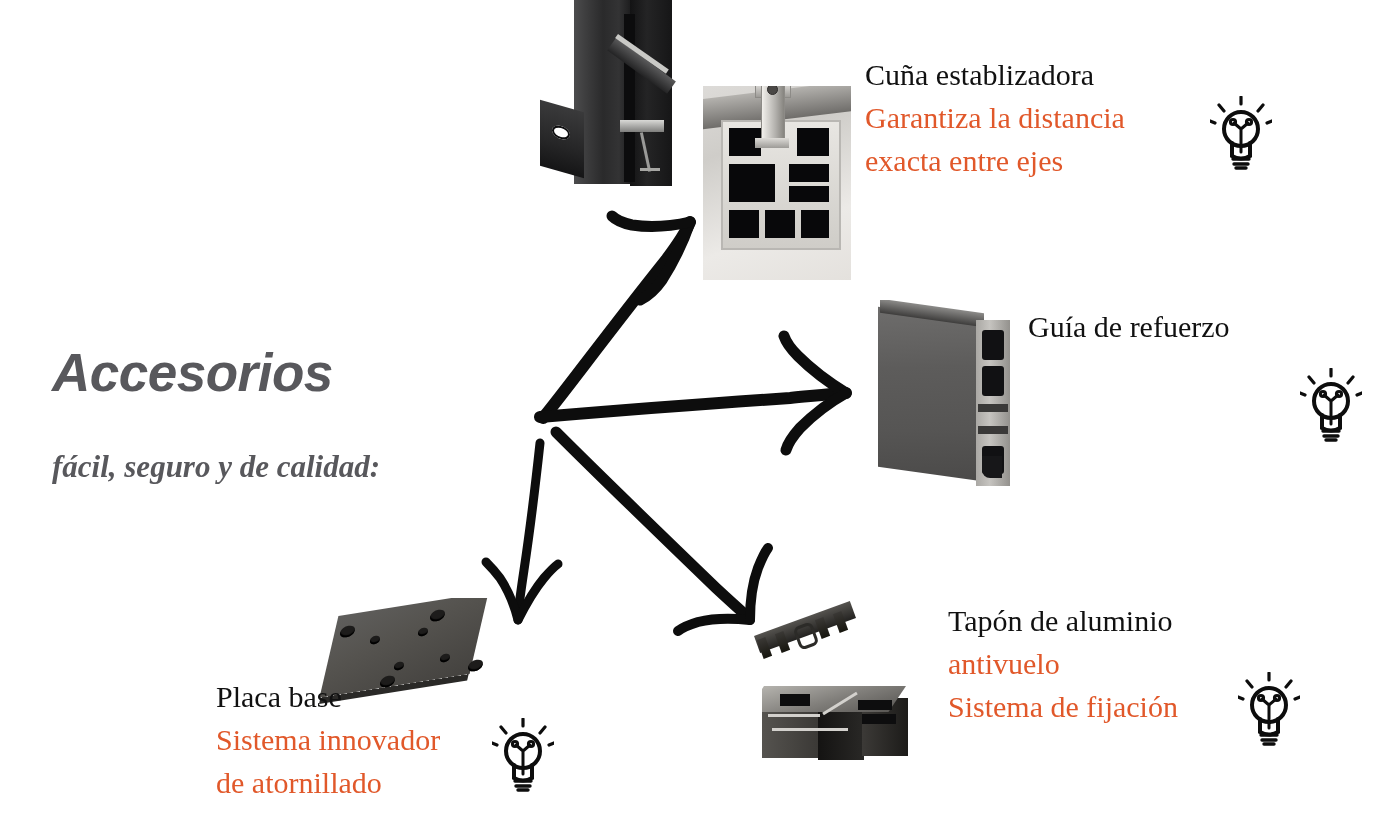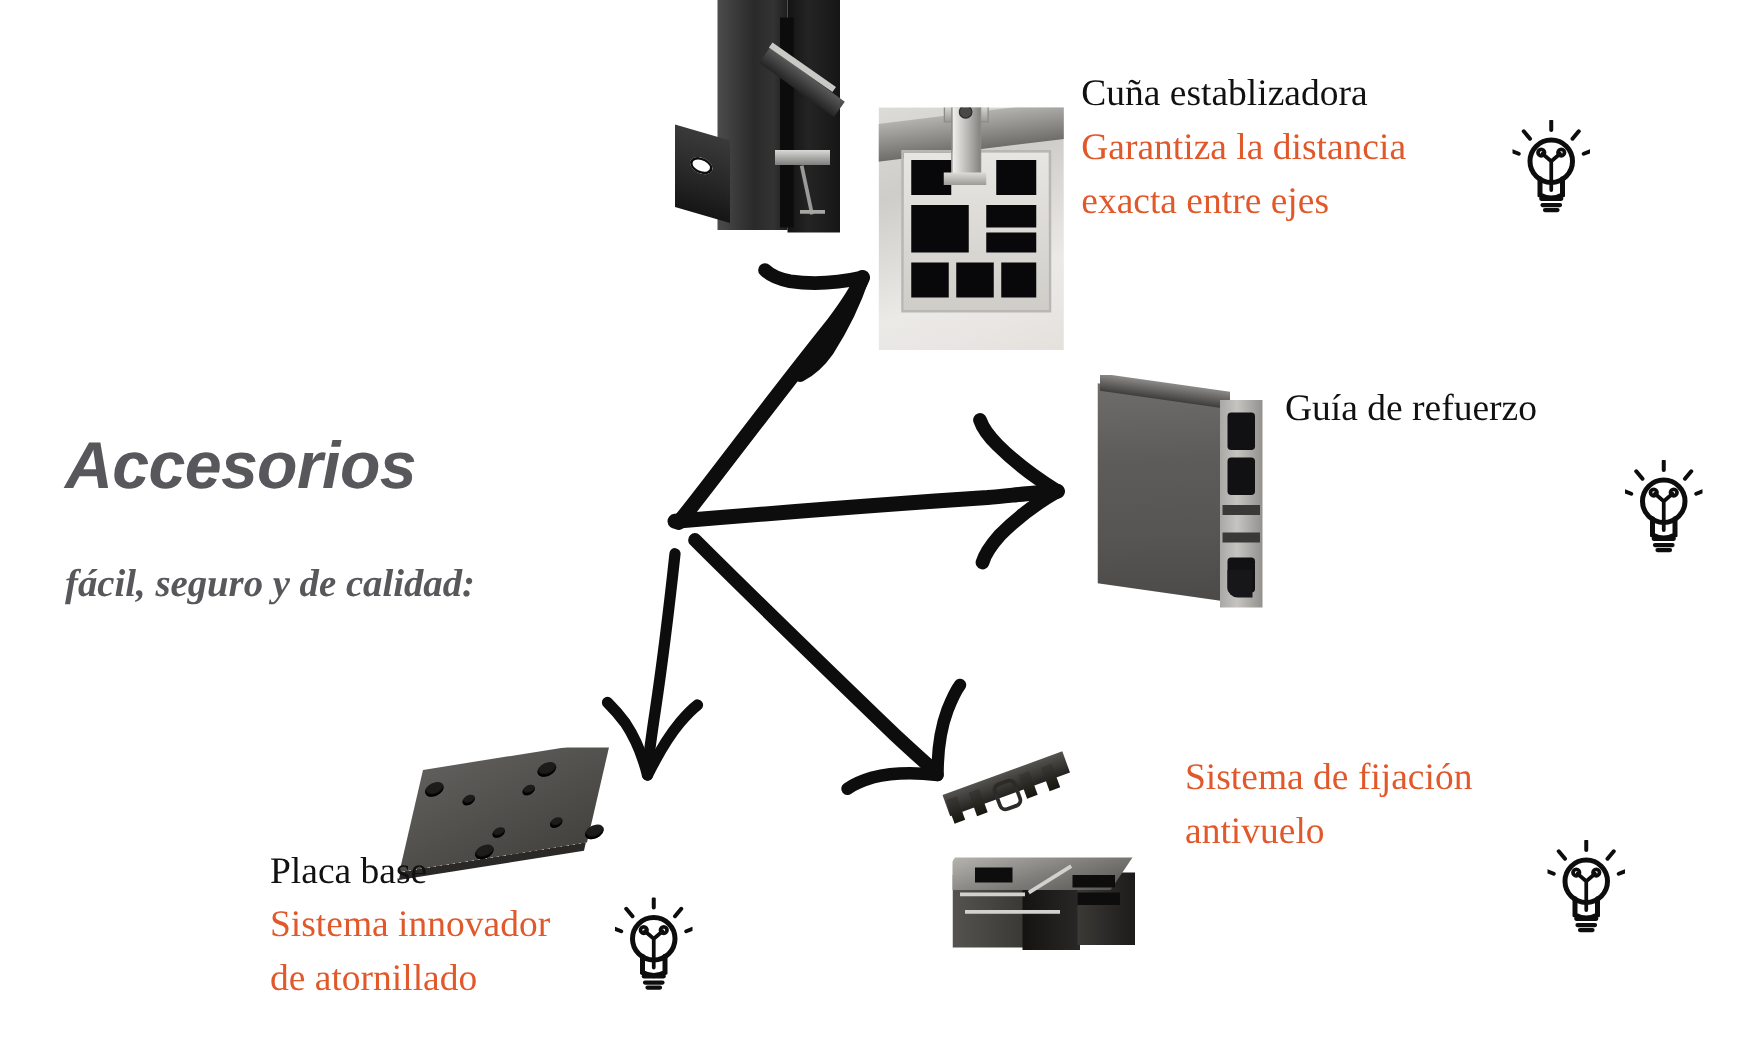--- a/index.html
+++ b/index.html
@@ -381,23 +381,24 @@
       <span>Garantiza la distancia</span>
       <span>exacta entre ejes</span>
     </div>
   </div>
 
   <div class="callout" id="callout-guia">
     <div class="callout-title">Guía de refuerzo</div>
   </div>
 
   <div class="callout" id="callout-tapon">
+    <div class="callout-title">Tapón de aluminio</div>
     <div class="callout-desc">
+      <span>antivuelo</span>
       <span>Sistema de fijación</span>
-      <span>antivuelo</span>
     </div>
   </div>
 
   <div class="callout" id="callout-placa">
     <div class="callout-title">Placa base</div>
     <div class="callout-desc">
       <span>Sistema innovador</span>
       <span>de atornillado</span>
     </div>
   </div>

